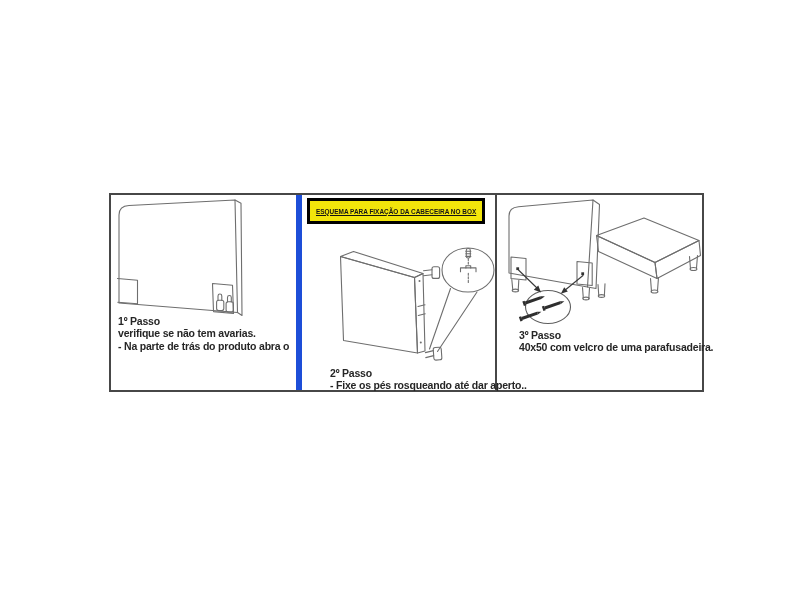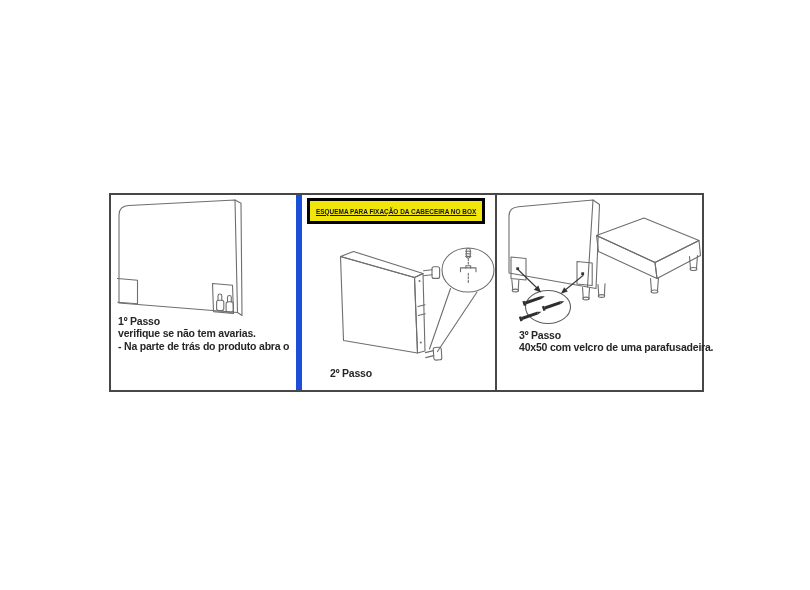--- a/index.html
+++ b/index.html
@@ -120,20 +120,21 @@
           <path d="M166.3 63.5 V70" stroke-dasharray="2 1.6"></path>
           <path d="M158.5 76.8 L158.5 72.9 L174 72.9 L174 76.8"></path>
           <path d="M163.9 72.9 L163.9 70.7 L168.7 70.7 L168.7 72.9"></path>
           <path d="M166.3 78.2 V87.5" stroke-dasharray="2 1.6"></path>
         </g>
         <path d="M148.5 93.5 L127.5 154 M175 97 L135.5 156.5"></path>
       </g>
     </svg>
     <div class="steptext">
       <div>2º Passo</div>
+      <div>- Fixe os pés rosqueando até dar aperto..</div>
     </div>
   </section>
 
   <section class="panel panel-3">
     <svg class="art" width="205" height="195" viewBox="0 0 205 195">
       <g stroke="#6e6e6e" stroke-width="1.1" fill="none" stroke-linejoin="round" stroke-linecap="round">
         <path d="M12 78 L12 21 Q12 12.5 21.5 11.8 L96 5 L90.5 92 Z"></path>
         <path d="M96 5 L102.5 9.5 L99 93.5 L90.5 92"></path>
         <path d="M99.5 40.5 L147 23 L202 45.5 L158 67.5 Z"></path>
         <path d="M99.5 40.5 L158 67.5 L160 83.5 L101.5 56.5 Z"></path>

